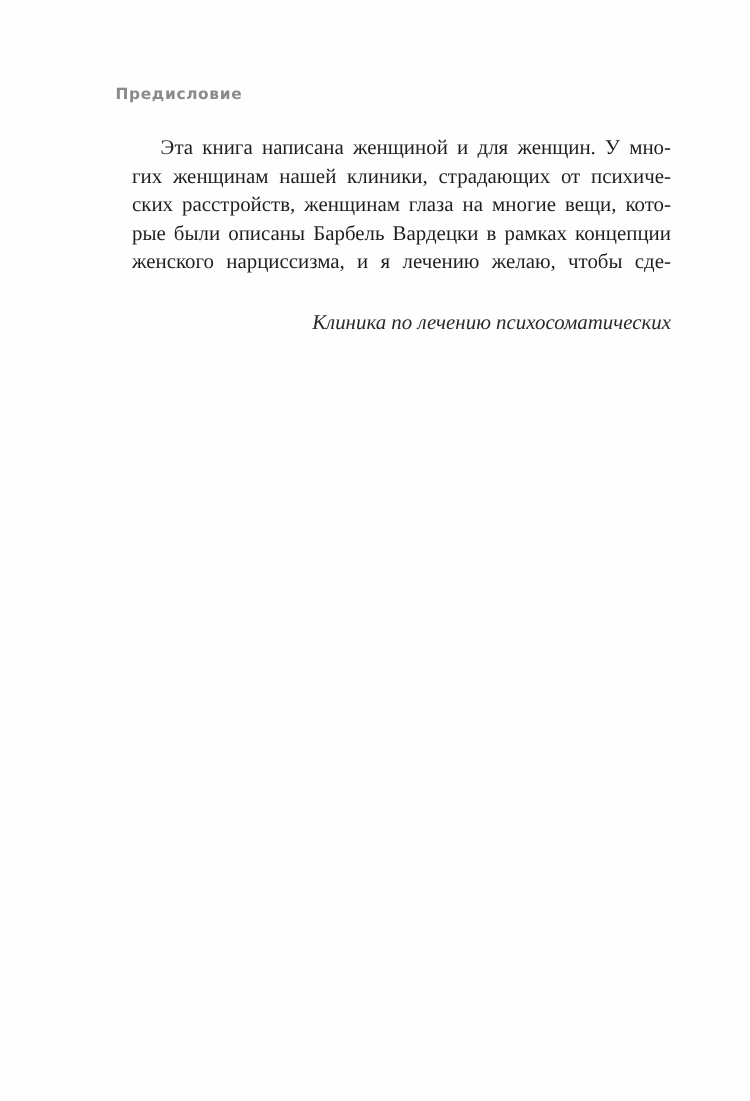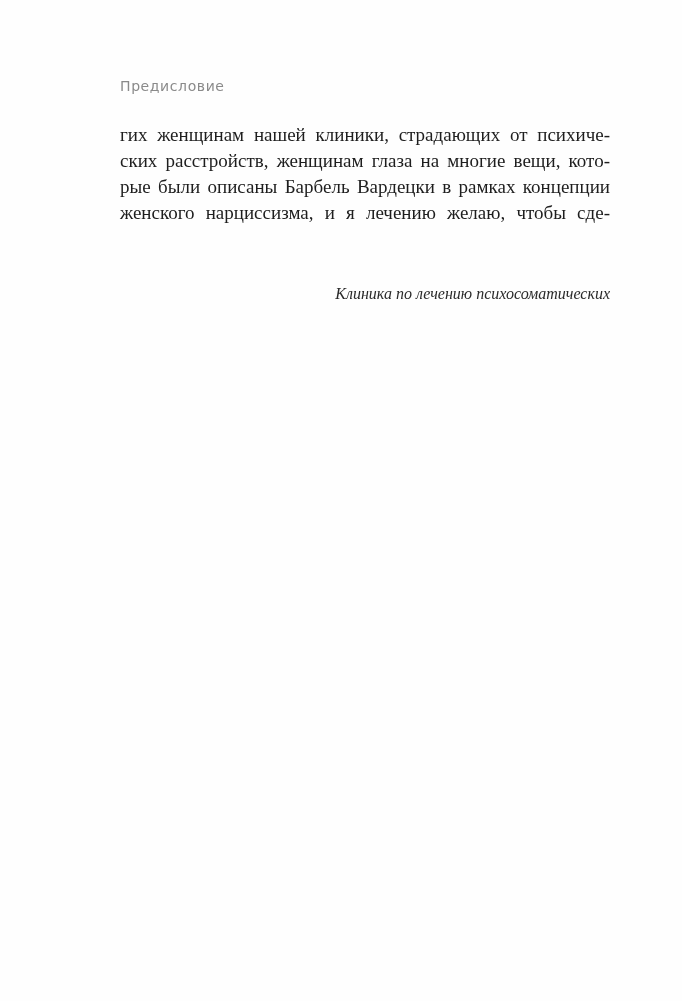--- a/index.html
+++ b/index.html
@@ -1,44 +1,45 @@
 <!DOCTYPE html>
 <html><head>
   <meta charset="utf-8">
   <style>
     html, body { margin: 0; padding: 0; background: #ffffff; }
     body { width: 682px; height: 1001px; position: relative; overflow: hidden; }
     .page { position: absolute; left: 0; top: 0; width: 682px; height: 1001px; background: #fefefe; }
     .running-head {
-      position: absolute; left: 120px; top: 78px;
+      position: absolute; left: 105px; top: 78px;
       font-family: "DejaVu Sans", sans-serif; font-size: 14px; letter-spacing: 0.6px;
-      color: #8a8a8a; font-weight: normal;
+      color: #8a8a8a; font-weight: bold;
     }
     .body-text {
       position: absolute; left: 120px; top: 122px; width: 490px;
       font-family: "Liberation Serif", serif; font-size: 19px; line-height: 26px;
       color: #1e1e1e;
     }
     .body-text .line { display: block; white-space: nowrap; text-align: justify; text-align-last: justify; }
     .body-text .line.first { text-indent: 26px; }
     .body-text .line.last { text-align-last: left; }
     .signature {
       position: absolute; left: 200px; top: 282px; width: 410px;
-      font-family: "Liberation Serif", serif; font-style: italic; font-size: 16px; line-height: 23px;
+      font-family: "Liberation Serif", serif; font-style: italic; font-size: 19px; line-height: 23px;
       color: #2a2a2a; text-align: right;
     }
     .signature .line { display: block; white-space: nowrap; }
   </style>
 </head>
 <body>
 
 <div class="page">
   <div class="running-head">Предисловие</div>
 
   <div class="body-text">
+    <span class="line first">Эта книга написана женщиной и для женщин. У мно-</span>
     <span class="line">гих женщинам нашей клиники, страдающих от психиче-</span>
     <span class="line">ских расстройств, женщинам глаза на многие вещи, кото-</span>
     <span class="line">рые были описаны Барбель Вардецки в рамках концепции</span>
     <span class="line">женского нарциссизма, и я лечению желаю, чтобы сде-</span>
   </div>
 
   <div class="signature">
     <span class="line">Клиника по лечению психосоматических</span>
   </div>
 </div>

